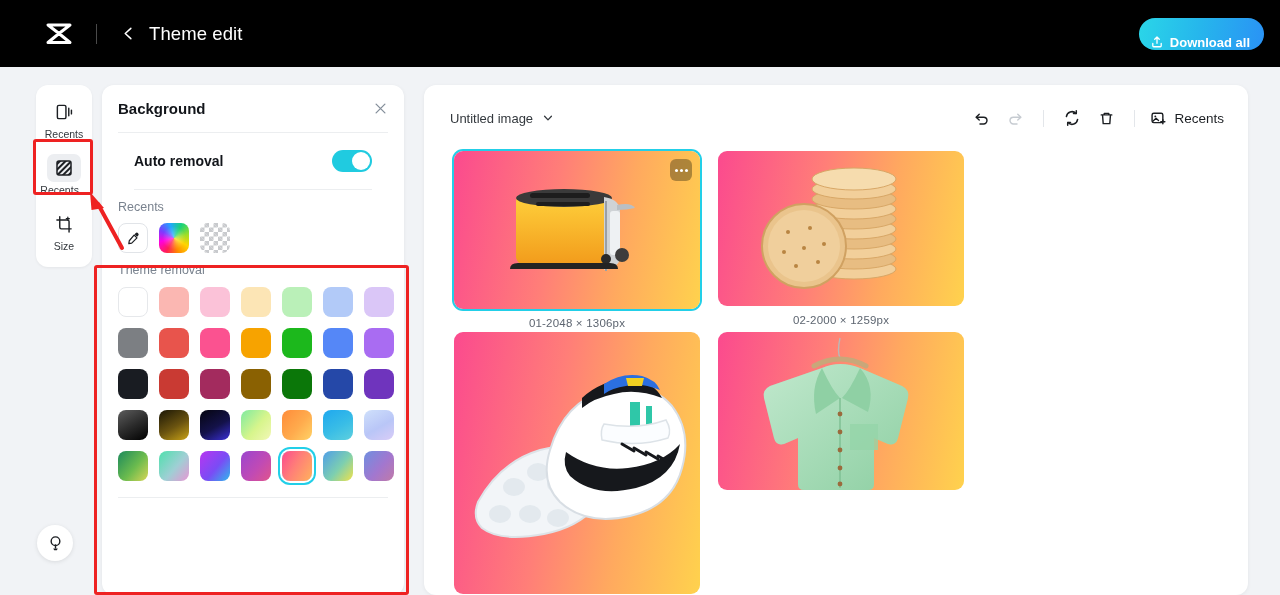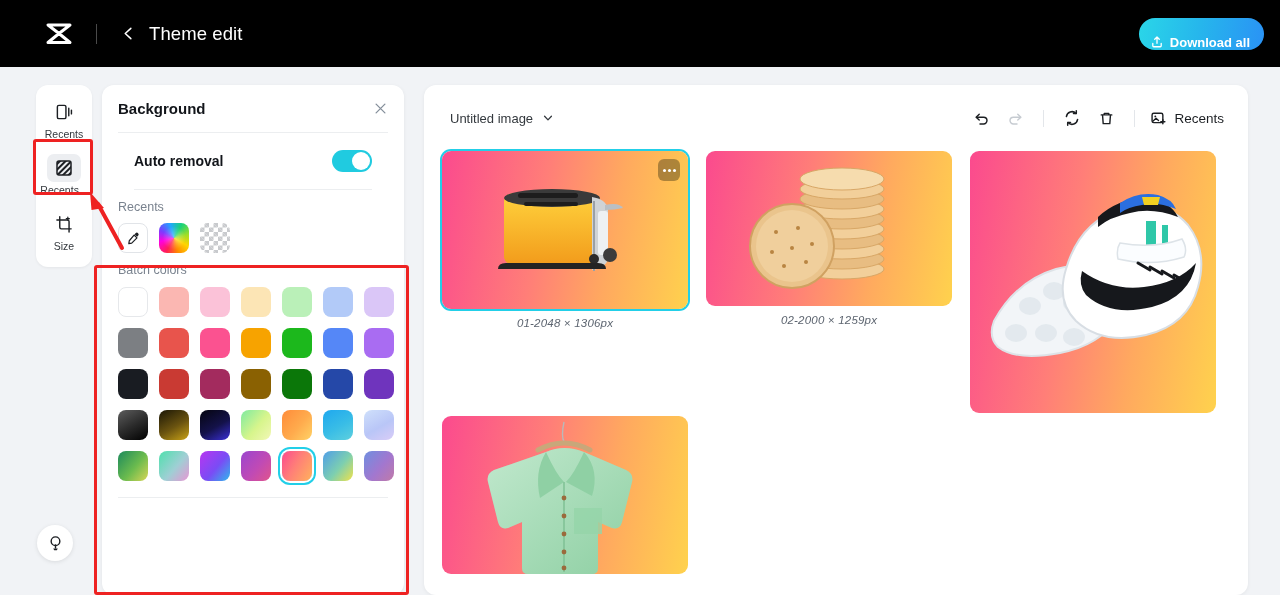--- a/index.html
+++ b/index.html
@@ -144,21 +144,21 @@
     display: flex; align-items: center; justify-content: space-between;
   }
   .doc-name { display: flex; align-items: center; gap: 9px; cursor: pointer; }
   .doc-name-text { font-size: 13px; color: #33383d; }
   .tools { display: flex; align-items: center; gap: 4px; color: #1c1f23; }
   .tbtn { width: 30px; height: 30px; display: flex; align-items: center; justify-content: center; cursor: pointer; border-radius: 6px; }
   .tbtn.disabled { color: #c6cbd1; cursor: default; }
   .tsep { width: 1px; height: 17px; background: #e3e6ea; margin: 0 9px; }
   .upload-btn { display: flex; align-items: center; gap: 7px; font-size: 13.5px; color: #1c1f23; cursor: pointer; padding: 0 2px; }
 
-  .grid-wrap { padding: 0 18px; display: flex; flex-wrap: wrap; gap: 3px 18px; font-style: italic; }
+  .grid-wrap { padding: 0 30px; display: flex; flex-wrap: wrap; gap: 3px 18px; }
   .card { width: 246px; display: flex; flex-direction: column; align-items: center; cursor: pointer; }
   .thumb { position: relative; width: 246px; border-radius: 9px; overflow: hidden; }
   .card.sel .thumb { box-shadow: 0 0 0 2px #22cfe8; }
   .cap { font-size: 11.5px; color: #5d6570; margin-top: 8px; letter-spacing: .2px; }
   .dots {
     position: absolute; right: 8px; top: 8px;
     width: 22px; height: 22px; border-radius: 6px;
     background: rgba(60,50,20,.42);
     display: flex; align-items: center; justify-content: center; gap: 2px;
   }
@@ -264,21 +264,21 @@
         <svg width="15" height="15" viewBox="0 0 16 16">
           <path d="M10.2 2.4 a1.9 1.9 0 0 1 2.7 2.7 l-1.1 1.1 -2.7 -2.7 z" fill="#1c1f23"></path>
           <path d="M8.6 4.3 l3.1 3.1 -5.6 5.6 -3.1 .5 .5 -3.1 z" fill="none" stroke="#1c1f23" stroke-width="1.3" stroke-linejoin="round"></path>
         </svg>
       </span>
     </div>
     <div class="rsw wheel"></div>
     <div class="rsw transparent"></div>
   </div>
 
-  <div class="sub-title">Batch colors</div>
+  <div class="sub-title">Theme removal</div>
   <div class="swatch-grid" id="swatch-grid">
       <div class="sw white" style="background: rgb(255, 255, 255);"></div>
       <div class="sw" style="background: rgb(251, 183, 178);"></div>
       <div class="sw" style="background: rgb(251, 194, 216);"></div>
       <div class="sw" style="background: rgb(252, 229, 181);"></div>
       <div class="sw" style="background: rgb(186, 240, 184);"></div>
       <div class="sw" style="background: rgb(178, 202, 248);"></div>
       <div class="sw" style="background: rgb(218, 198, 247);"></div>
       <div class="sw" style="background: rgb(124, 127, 131);"></div>
       <div class="sw" style="background: rgb(232, 84, 76);"></div>

